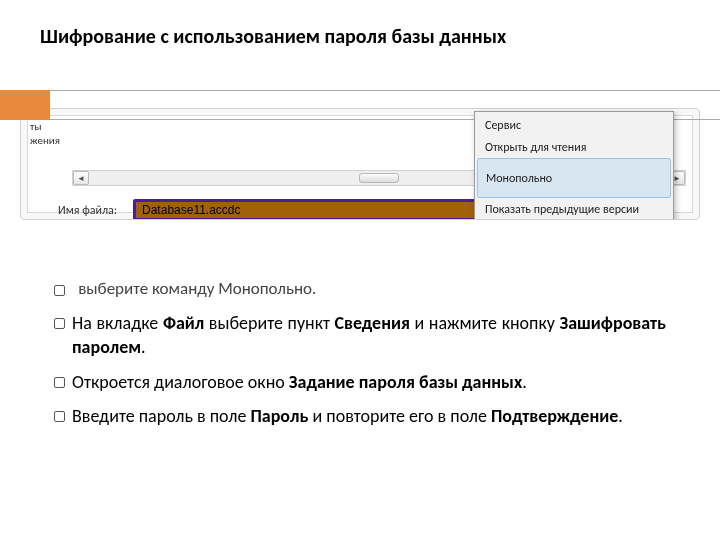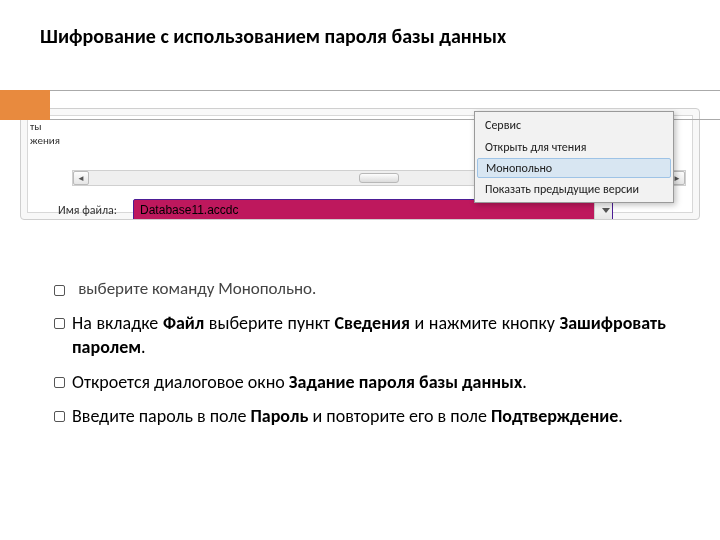--- a/index.html
+++ b/index.html
@@ -14,30 +14,30 @@
   .ss-inner { position: absolute; inset: 6px; background: #fff; border: 1px solid #d8d8d8; }
   
   .left-strip { position: absolute; left: 0; top: 0; width: 44px; height: 60px; background: #fff; font-size: 11px; color: #333; padding: 4px 2px; line-height: 14px; }
   
   .scrollbar-h { position: absolute; left: 44px; right: 6px; top: 54px; height: 16px; background: #efefef; border: 1px solid #d0d0d0; display: flex; align-items: center; justify-content: space-between; }
   .sb-btn { width: 16px; height: 14px; background: linear-gradient(#fdfdfd,#e6e6e6); border: 1px solid #bbb; border-radius: 2px; display: flex; align-items: center; justify-content: center; font-size: 8px; color: #555; }
   .sb-thumb { position: absolute; left: 50%; transform: translateX(-50%); width: 40px; height: 10px; background: linear-gradient(#fdfdfd,#dcdcdc); border: 1px solid #b8b8b8; border-radius: 3px; top: 2px; }
   
   .filename-row { position: absolute; left: 30px; right: 6px; top: 82px; height: 24px; display: flex; align-items: center; gap: 16px; font-size: 12px; }
   .filename-label { color: #333; }
-  .filename-input { flex: 0 0 480px; height: 22px; border: 1px solid #4c1d95; border-radius: 2px; padding: 0 6px; font-size: 12px; background: #be185d; }
+  .filename-input { flex: 0 0 480px; height: 22px; border: 3px solid #4c1d95; border-radius: 2px; padding: 0 6px; font-size: 12px; background: #a16207; }
   .dd-arrow { display:inline-block; margin-left:4px; border-left:4px solid transparent; border-right:4px solid transparent; border-top:5px solid #555; vertical-align: middle; }
   .filename-combo { position: relative; flex: 0 0 480px; }
   .filename-combo .dd-btn { position: absolute; right: 1px; top: 1px; width: 18px; height: 20px; background: linear-gradient(#fdfdfd,#e6e6e6); border-left: 1px solid #ccc; display:flex;align-items:center;justify-content:center; }
   
   .service-row { position: absolute; left: 260px; top: 112px; height: 22px; display: flex; align-items: flex-end; font-size: 12px; color: #333; gap: 4px; }
   
   .context-menu { position: absolute; right: 18px; top: -5px; width: 200px; background: #f2f2f2; border: 1px solid #9a9a9a; box-shadow: 2px 2px 6px rgba(0,0,0,.25); font-size: 12px; z-index: 10; padding: 2px 0; }
   .context-menu .mi { padding: 4px 10px; color: #222; white-space: nowrap; }
-  .context-menu .mi.sel { background: #d8e6f2; border: 1px solid #9ec3e6; border-radius: 2px; margin: 0 2px; padding: 2px 8px; }
+  .context-menu .mi.sel { background: #d8e6f2; border: 1px solid #9ec3e6; border-radius: 2px; margin: 0 2px; padding: 12px 8px; }
   
   .bullets { position: absolute; top: 278px; left: 54px; right: 54px; font-size: 18px; color: #000; }
   .bullets li { list-style: none; position: relative; padding-left: 18px; margin-bottom: 10px; text-align: justify; line-height: 1.35; }
   .bullets li::before { content: ""; position: absolute; left: 0; top: 7px; width: 9px; height: 9px; border: 1.5px solid #555; border-radius: 2px; }
   .bullets b { font-weight: bold; }
   
   .cut-line { color: #555; font-size: 17px; }
 </style>
 </head>
 <body>

